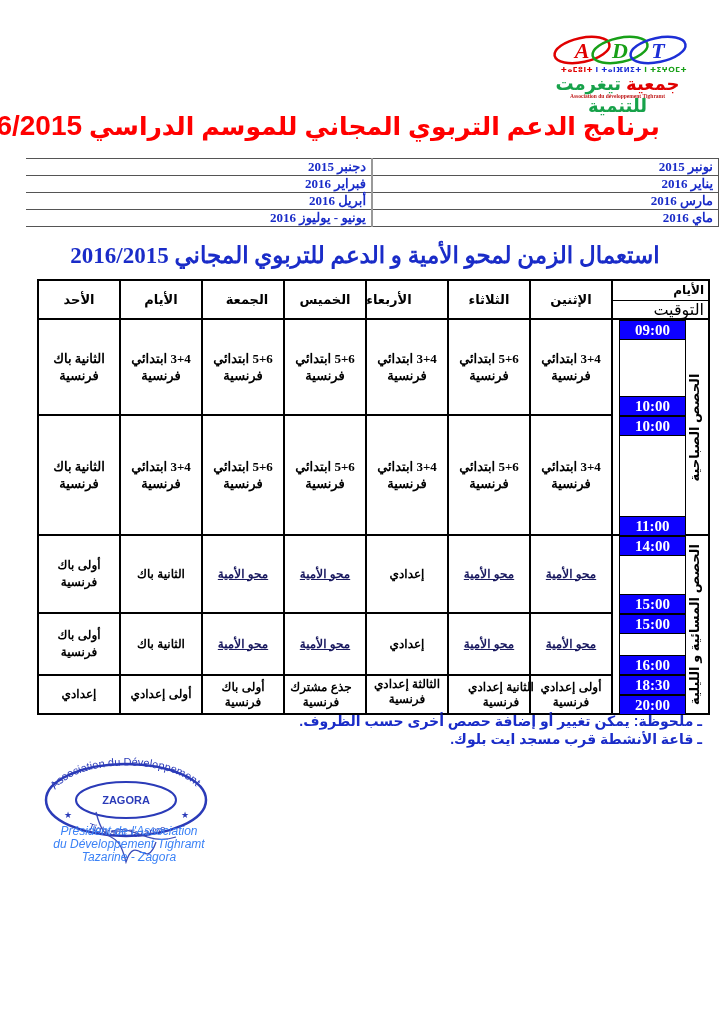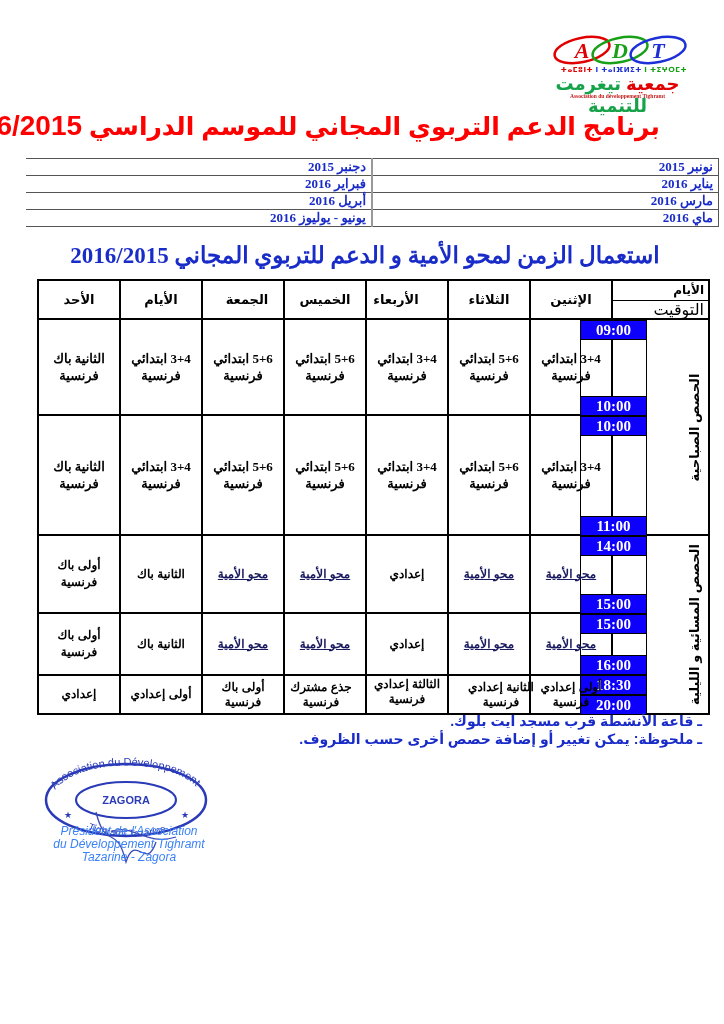--- a/index.html
+++ b/index.html
@@ -32,21 +32,21 @@
   .grid { position: absolute; left: 37px; top: 279px; width: 673px; height: 436px; border: 2px solid #000; }
   .vline { position: absolute; top: 0; bottom: 0; width: 2px; background: #000; }
   .hline { position: absolute; height: 2px; background: #000; }
   .hdr { position: absolute; top: 0; height: 37px; display: flex; align-items: center; justify-content: center; font-weight: bold; font-size: 13px; direction: rtl; }
   .hdr-corner-top { position: absolute; top: 0; height: 18px; display: flex; align-items: center; justify-content: center; font-weight: bold; font-size: 12px; }
   .hdr-corner-bot { position: absolute; top: 19px; height: 18px; display: flex; align-items: center; justify-content: center; font-weight: normal; font-size: 16px; border-top: 1.5px solid #000; }
   .cell { position: absolute; display: flex; align-items: center; justify-content: center; text-align: center; direction: rtl; font-family: "Liberation Serif", serif; font-weight: bold; font-size: 13px; line-height: 17px; padding: 0 3px; }
   .cell.sans { font-family: "Liberation Sans", sans-serif; font-size: 12px; }
   .cell.link { color: #1a1a60; text-decoration: underline; font-family: "Liberation Sans", sans-serif; font-size: 12px; }
 
-  .timecol { position: absolute; left: 541px; width: 70px; padding-left: 27px; }
+  .timecol { position: absolute; left: 580px; width: 70px; padding-left: 27px; }
   .tblock { position: absolute; left: 0; width: 67px; height: 20px; background: #0d00ff; color: #ffffff; font-family: "Liberation Serif", serif; font-weight: bold; font-size: 15px; display: flex; align-items: center; justify-content: center; border: 1.5px solid #000; }
   .tgap { position: absolute; left: 0; width: 67px; border-left: 1.5px solid #000; border-right: 1.5px solid #000; }
 
   .session { position: absolute; right: 0; width: 27px; display: flex; align-items: center; justify-content: center; }
   .session span { display: inline-block; transform: rotate(-90deg); white-space: nowrap; font-weight: bold; font-size: 13px; direction: rtl; }
 
   
   .notes { position: absolute; left: 280px; top: 712px; width: 422px; direction: rtl; text-align: right; color: #1a2cc8; font-weight: bold; font-size: 14px; line-height: 18px; }
 
   
@@ -114,21 +114,21 @@
   <div class="hline" style="left:0;width:574px;top:37px"></div>
   <div class="hline" style="left:0;width:574px;top:133px"></div>
   <div class="hline" style="left:0;width:574px;top:253px"></div>
   <div class="hline" style="left:0;width:574px;top:331px"></div>
   <div class="hline" style="left:0;width:574px;top:393px"></div>
   <div class="hline" style="left:574px;width:97px;top:37px"></div>
   <div class="hline" style="left:574px;width:97px;top:253px"></div>
 
   <div class="hdr" style="left:492px;width:80px">الإثنين</div>
   <div class="hdr" style="left:410px;width:80px">الثلاثاء</div>
-  <div class="hdr" style="left:328px;width:58px">الأربعاء</div>
+  <div class="hdr" style="left:321px;width:58px">الأربعاء</div>
   <div class="hdr" style="left:246px;width:80px">الخميس</div>
   <div class="hdr" style="left:164px;width:88px">الجمعة</div>
   <div class="hdr" style="left:82px;width:80px">الأيام</div>
   <div class="hdr" style="left:0;width:80px">الأحد</div>
   <div class="hdr-corner-top" style="left:574px;width:97px;justify-content:flex-end;padding-right:6px">الأيام</div>
   <div class="hdr-corner-bot" style="left:574px;width:97px;justify-content:flex-end;padding-right:6px">التوقيت</div>
 
   <div class="timecol" style="top:39px;height:393px">
     <div class="tblock" style="top:0">09:00</div>
     <div class="tgap" style="top:20px;height:56px"></div>
@@ -293,22 +293,22 @@
       <div>
         <div>أولى باك</div>
         <div>فرنسية</div>
       </div>
     </div>
   <div class="cell sans" style="left:82px;width:80px;top:395px;height:37px">أولى إعدادي</div>
   <div class="cell sans" style="left:0;width:80px;top:395px;height:37px">إعدادي</div>
 </div>
 
 <div class="notes">
+  <div>ـ ملحوظة: يمكن تغيير أو إضافة حصص أخرى حسب الظروف.</div>
   <div>ـ قاعة الأنشطة قرب مسجد ايت بلوك.</div>
-  <div>ـ ملحوظة: يمكن تغيير أو إضافة حصص أخرى حسب الظروف.</div>
 </div>
 
 <svg class="stamp" viewBox="0 0 180 135">
   <defs>
     <path id="arcTop" d="M 16 48 A 74 34 0 0 1 166 48"></path>
     <path id="arcBot" d="M 40 70 A 60 26 0 0 0 150 68"></path>
   </defs>
   <ellipse cx="90" cy="48" rx="80" ry="36" fill="none" stroke="#2b3bb8" stroke-width="2.5"></ellipse>
   <ellipse cx="90" cy="48" rx="50" ry="18" fill="none" stroke="#2b3bb8" stroke-width="2"></ellipse>
   <text font-size="11" fill="#2b3bb8" font-family="Liberation Sans, sans-serif"><textPath href="#arcTop" startOffset="6%">Association du Développement</textPath></text>

